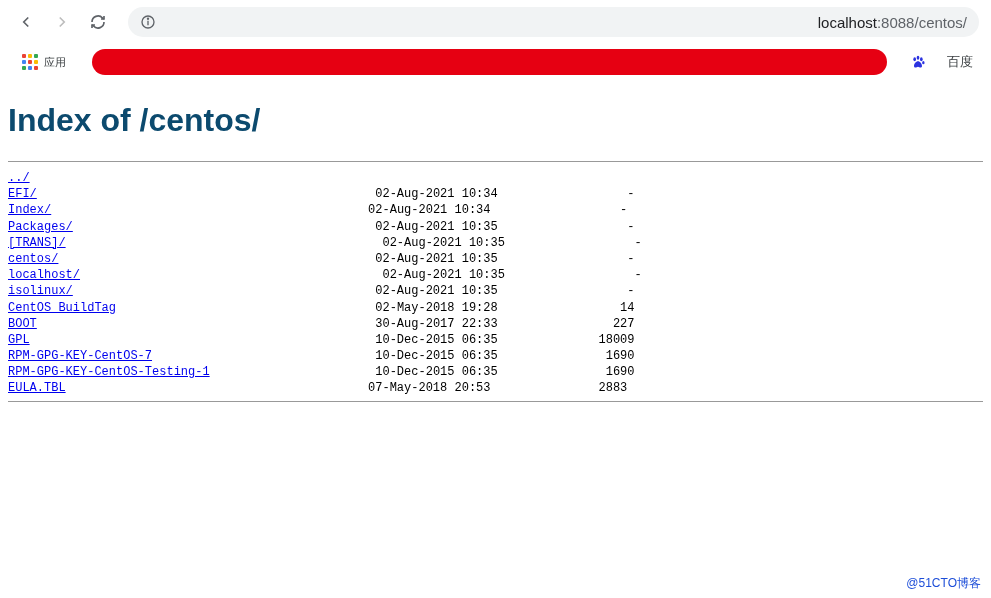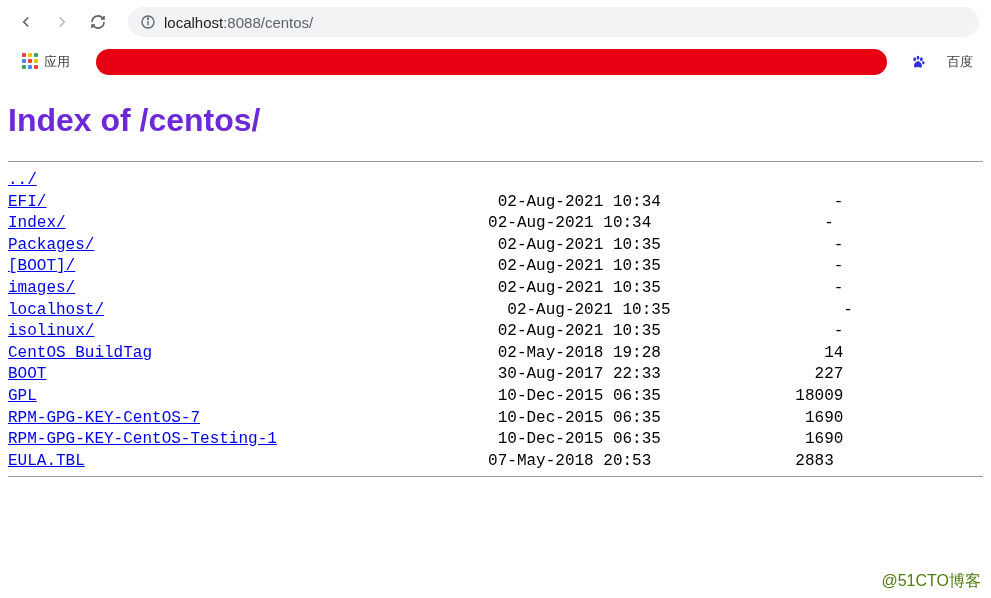--- a/index.html
+++ b/index.html
@@ -31,20 +31,21 @@
     .address-bar {
       flex: 1;
       display: flex;
       align-items: center;
       height: 30px;
       padding: 0 12px;
       margin-left: 8px;
       background: #f1f3f4;
       border-radius: 15px;
       gap: 8px;
+      justify-content: space-between;
     }
     .info-icon {
       width: 16px; height: 16px;
       display: flex; align-items: center; justify-content: center;
       color: #5f6368;
     }
     .url-text {
       font-size: 15px;
       color: #5f6368;
       font-family: Arial, sans-serif;
@@ -53,26 +54,26 @@
     .bookmarks-bar {
       display: flex;
       align-items: center;
       padding: 6px 14px;
       height: 36px;
       gap: 10px;
       position: relative;
     }
     .apps-btn {
       display: flex;
-      align-items: flex-start;
+      align-items: center;
       gap: 6px;
       padding: 4px 8px;
       cursor: pointer;
       border-radius: 4px;
-      font-size: 13px;
+      font-size: 11px;
       color: #3c4043;
     }
     .apps-icon {
       width: 16px; height: 16px;
       display: grid;
       grid-template-columns: repeat(3, 4px);
       grid-template-rows: repeat(3, 4px);
       gap: 2px;
     }
     .apps-icon span { width: 4px; height: 4px; border-radius: 1px; }
@@ -107,45 +108,45 @@
       display:flex;align-items:center;justify-content:center;
     }
     .content {
       padding: 8px;
     }
     .page-title {
       font-family: "Microsoft YaHei", Arial, sans-serif;
       font-weight: 700;
       font-size: 32px;
       padding: 14px 0 18px 0;
-      color: #6d28d9;
+      color: #0c4a6e;
     }
     hr {
       border: none;
       border-top: 1px solid #999;
       margin: 4px 0;
     }
     pre.listing {
       font-family: "SimSun", "Courier New", monospace;
-      font-size: 16px;
+      font-size: 12px;
       line-height: 1.35;
       white-space: pre;
       color: #000;
       padding-top: 4px;
     }
     pre.listing a {
       color: #0000ee;
       text-decoration: underline;
     }
     .watermark {
       position: absolute;
       right: 10px;
       bottom: 6px;
-      font-size: 16px;
-      color: #4d7c0f;
+      font-size: 12px;
+      color: #1d4ed8;
       font-family: Arial, "Microsoft YaHei", sans-serif;
     }
   </style>
 </head>
 <body>
 
 <div class="toolbar">
   <div class="nav-btn">
     <svg width="18" height="18" viewBox="0 0 24 24" fill="none" stroke="currentColor" stroke-width="2.2">
         <path d="M15 6l-6 6 6 6"></path>
@@ -208,22 +209,22 @@
   </div>
 </div>
 
 <div class="content">
   <h1 class="page-title">Index of /centos/</h1>
   <hr>
   <pre class="listing" id="listing"><a href="#">../</a>
 <a href="#">EFI/</a>                                               02-Aug-2021 10:34                  -
 <a href="#">Index/</a>                                            02-Aug-2021 10:34                  -
 <a href="#">Packages/</a>                                          02-Aug-2021 10:35                  -
-<a href="#">[BOOT]/</a>                                            02-Aug-2021 10:35                  -
-<a href="#">images/</a>                                            02-Aug-2021 10:35                  -
+<a href="#">[TRANS]/</a>                                            02-Aug-2021 10:35                  -
+<a href="#">centos/</a>                                            02-Aug-2021 10:35                  -
 <a href="#">localhost/</a>                                          02-Aug-2021 10:35                  -
 <a href="#">isolinux/</a>                                          02-Aug-2021 10:35                  -
 <a href="#">CentOS_BuildTag</a>                                    02-May-2018 19:28                 14
 <a href="#">BOOT</a>                                               30-Aug-2017 22:33                227
 <a href="#">GPL</a>                                                10-Dec-2015 06:35              18009
 <a href="#">RPM-GPG-KEY-CentOS-7</a>                               10-Dec-2015 06:35               1690
 <a href="#">RPM-GPG-KEY-CentOS-Testing-1</a>                       10-Dec-2015 06:35               1690
 <a href="#">EULA.TBL</a>                                          07-May-2018 20:53               2883
 </pre>
   <hr>

